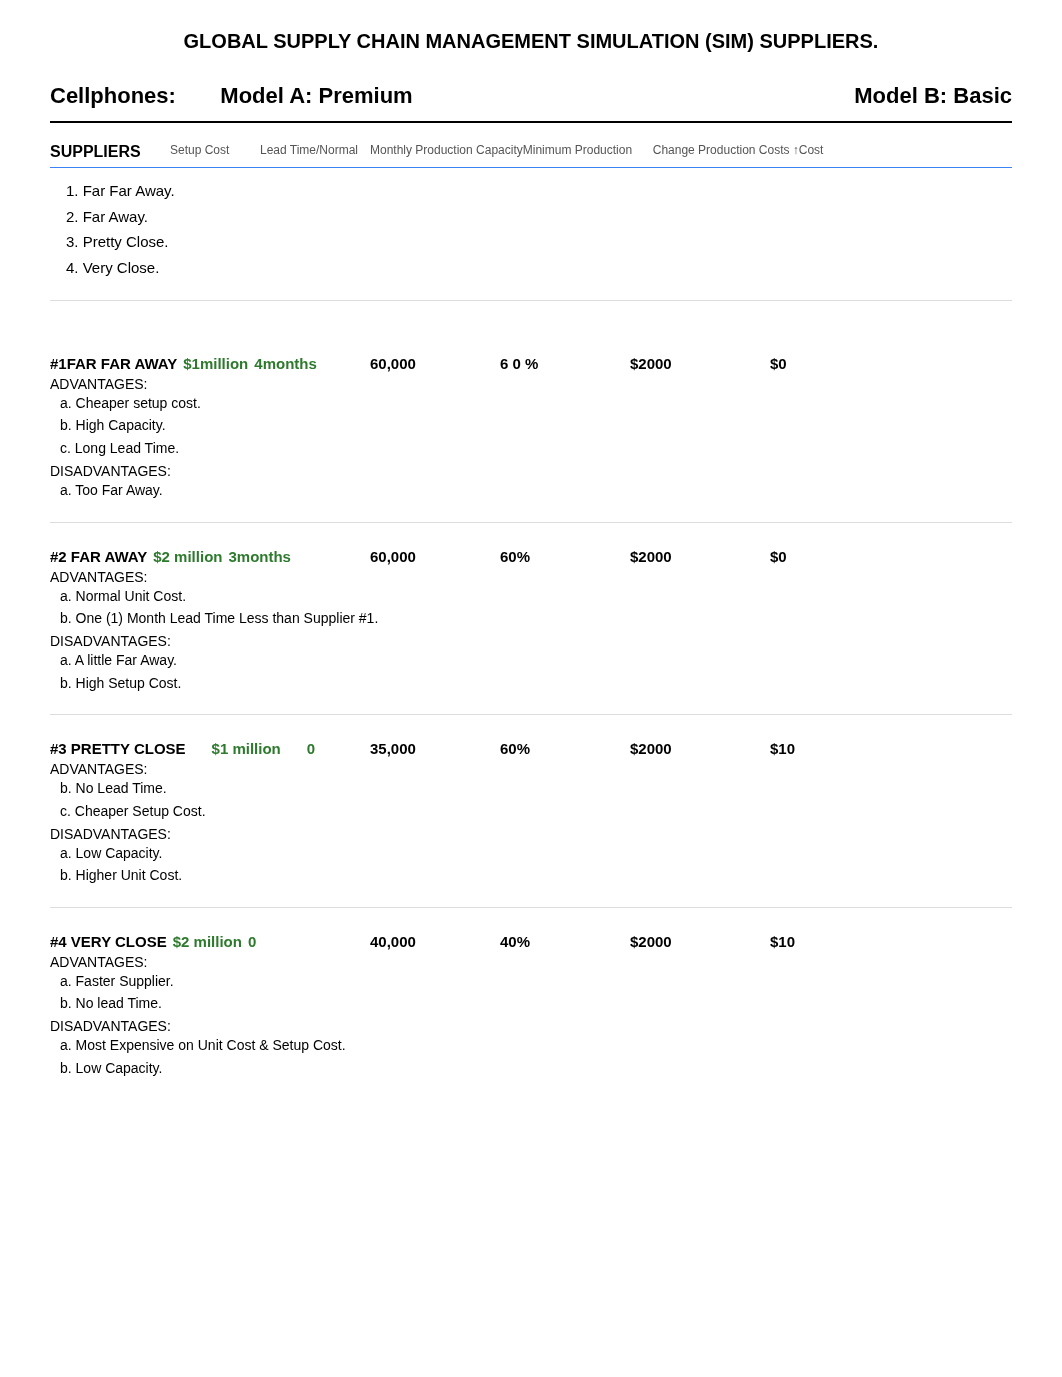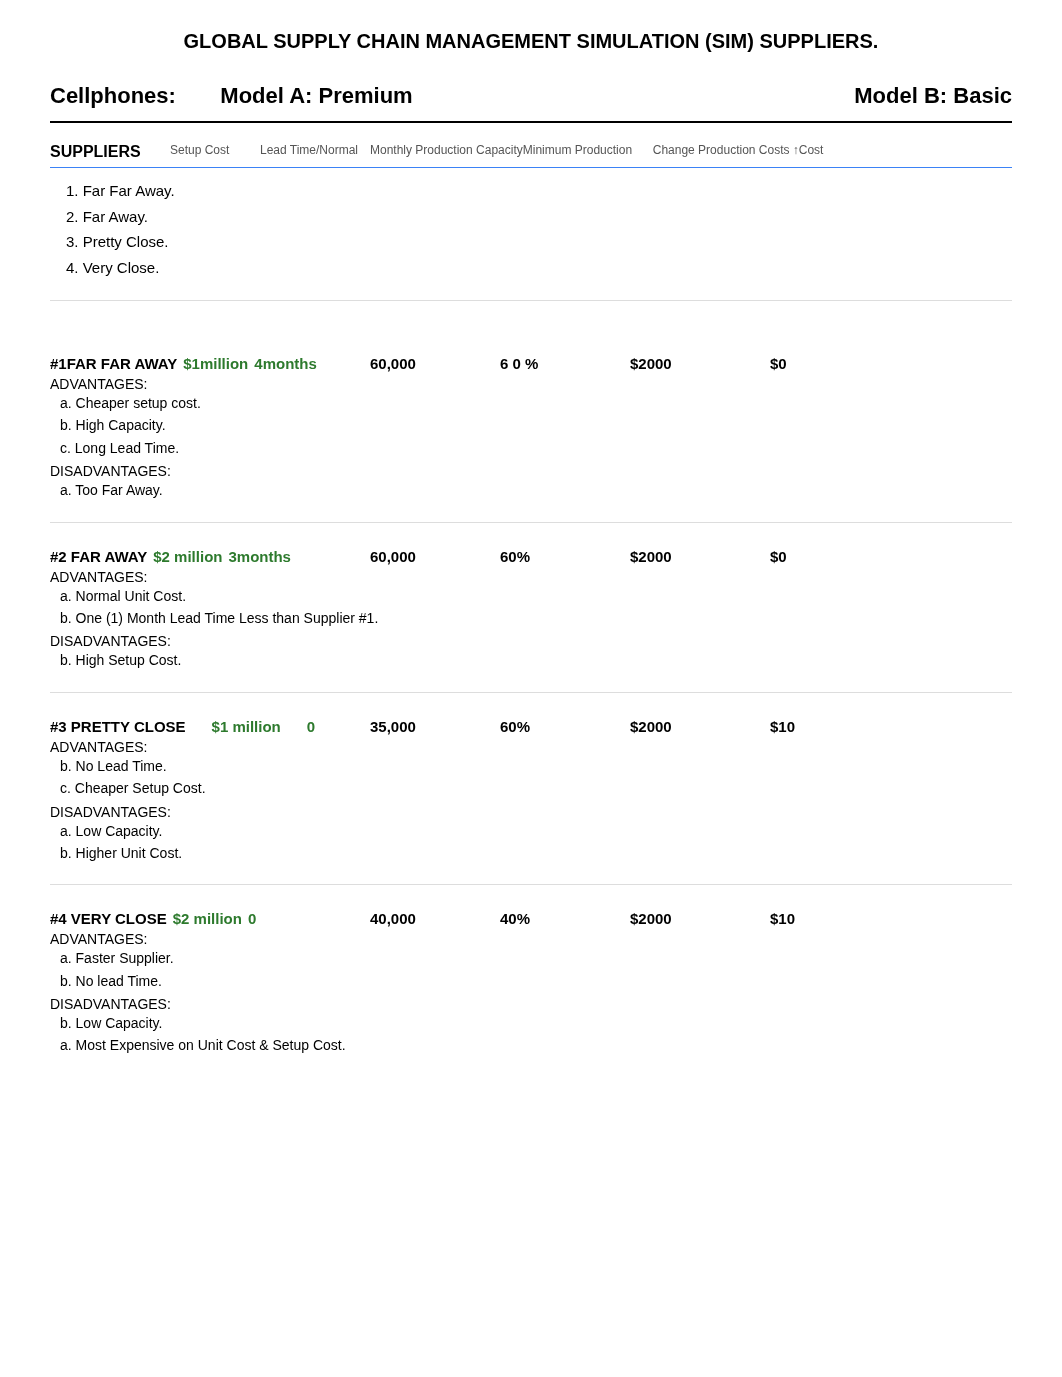--- a/index.html
+++ b/index.html
@@ -188,20 +188,21 @@
       <div class="s-col-monthly">60,000</div>
       <div class="s-col-min">60%</div>
       <div class="s-col-change">$2000</div>
       <div class="s-col-costval">$0</div>
     </div>
   </div>
   <div class="section-label">ADVANTAGES:</div>
   <div class="section-item">a. Normal Unit Cost.</div>
   <div class="section-item">b. One (1) Month Lead Time Less than Supplier #1.</div>
   <div class="section-label">DISADVANTAGES:</div>
+  <div class="section-item">a. A little Far Away.</div>
   <div class="section-item">b. High Setup Cost.</div>
 </div>
 
 <hr class="section-divider">
 
 <div class="supplier-block">
   <div class="supplier-header-row">
     <div style="display:flex;align-items:center;min-width:320px;gap:20px;">
       <span style="font-size:15px;font-weight:bold;">#3 PRETTY CLOSE</span>
       <span style="font-size:15px;font-weight:bold;color:#2d7a2d;margin-left:6px;">$1 million</span>
@@ -235,15 +236,15 @@
       <div class="s-col-monthly">40,000</div>
       <div class="s-col-min">40%</div>
       <div class="s-col-change">$2000</div>
       <div class="s-col-costval">$10</div>
     </div>
   </div>
   <div class="section-label">ADVANTAGES:</div>
   <div class="section-item">a. Faster Supplier.</div>
   <div class="section-item">b. No lead Time.</div>
   <div class="section-label">DISADVANTAGES:</div>
+  <div class="section-item">a. Most Expensive on Unit Cost &amp; Setup Cost.</div>
   <div class="section-item">b. Low Capacity.</div>
-  <div class="section-item">a. Most Expensive on Unit Cost &amp; Setup Cost.</div>
 </div>
 
 </body></html>

